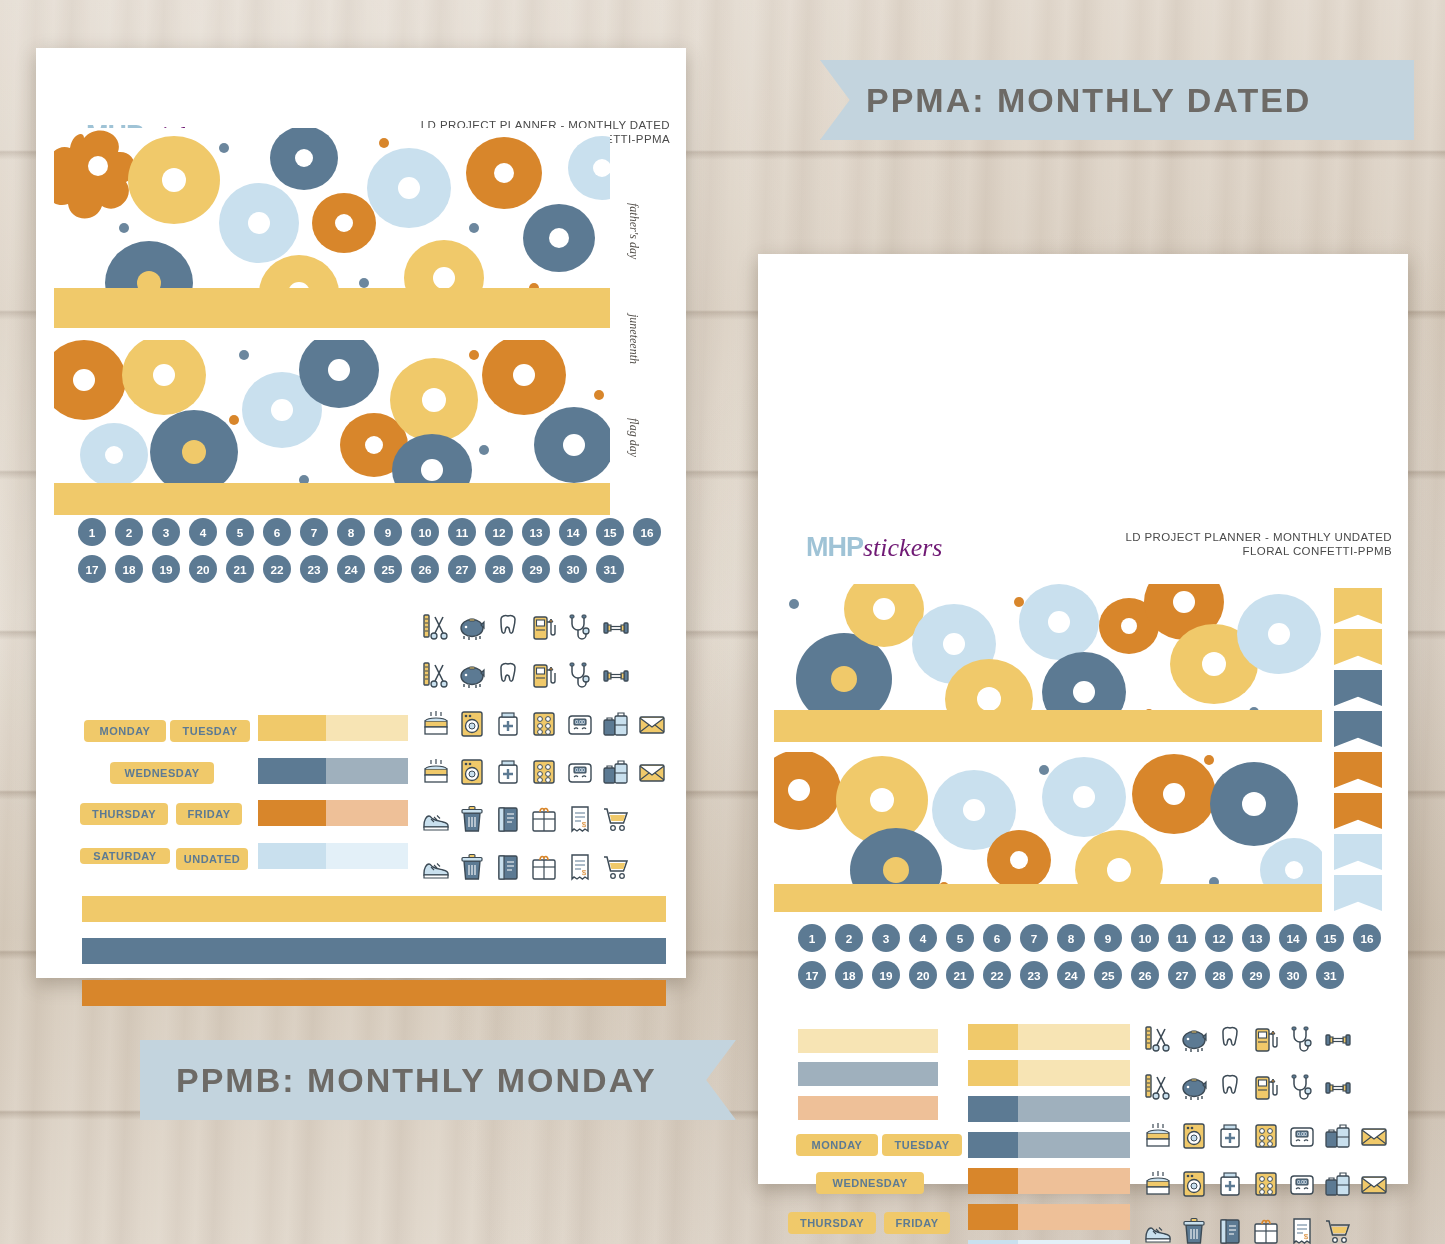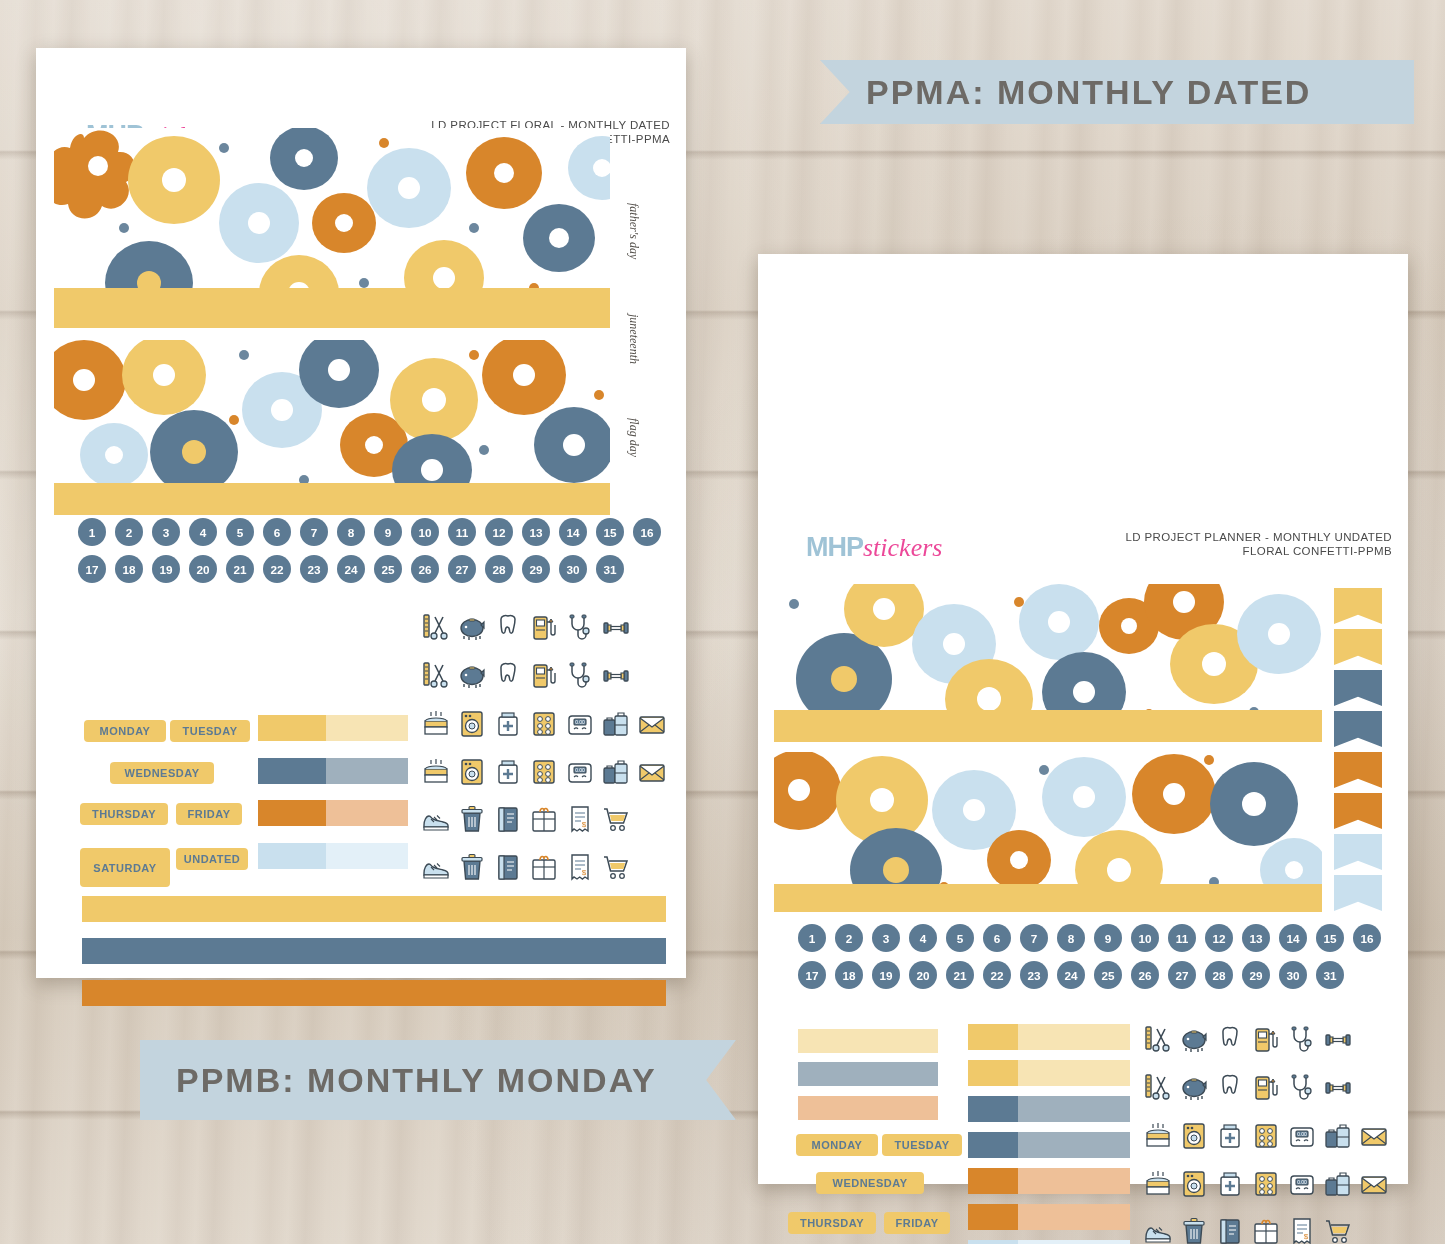--- a/index.html
+++ b/index.html
@@ -44,21 +44,21 @@
   #sheet-a{left:36px;top:48px;width:650px;height:930px;}
   #sheet-b{left:758px;top:254px;width:650px;height:930px;}
 
   .brand{position:absolute;font-size:0;}
   .brand .mhp{
     font-family:"Liberation Sans",sans-serif;font-weight:bold;
     font-size:27px;color:#9fc3d6;letter-spacing:-1px;
   }
   .brand .stick{
     font-family:"Liberation Serif",serif;font-style:italic;
-    font-size:26px;color:#ec4899;letter-spacing:0px;
+    font-size:26px;color:#701a75;letter-spacing:0px;
   }
   .sheet-title{
     position:absolute;text-align:right;right:16px;
     font-family:"Liberation Sans",sans-serif;
     font-size:11.5px;color:#4a4a4a;line-height:14px;letter-spacing:0.4px;
   }
 
   
   .floral{position:absolute;overflow:hidden;background:#fff;}
   .floral svg{display:block;}
@@ -94,21 +94,21 @@
   
   .ribbon{
     position:absolute;background:#c3d4de;
     display:flex;align-items:center;
     box-shadow:0 4px 10px rgba(60,45,30,0.25);
   }
   .ribbon span{
     font-family:"Liberation Sans",sans-serif;font-weight:bold;
     color:#6d6a66;letter-spacing:2px;
   }
-  #ribbon-a{left:820px;top:60px;width:548px;height:64px;
+  #ribbon-a{left:820px;top:60px;width:548px;height:80px;
      clip-path:polygon(0 0,100% 0,100% 100%,0 100%,5% 50%);padding-left:46px;text-align:center;}
   #ribbon-a span{font-size:34px;}
   #ribbon-b{left:140px;top:1040px;width:560px;height:80px;
      clip-path:polygon(0 0,100% 0,95% 50%,100% 100%,0 100%);padding-left:36px;}
   #ribbon-b span{font-size:34px;}
 
   .vtext{
     position:absolute;
     font-family:"Liberation Serif",serif;font-style:italic;
     font-size:12px;color:#55514c;
@@ -119,21 +119,21 @@
 <body>
 
 <div id="wood"></div>
 
 <div class="sheet" id="sheet-a">
 
   <div class="brand" style="left:50px;top:72px;">
     <span class="mhp">MHP</span><span class="stick">stickers</span>
   </div>
   <div class="sheet-title" style="top:70px;">
-    <div>LD PROJECT FLORAL - MONTHLY DATED</div>
+    <div>LD PROJECT PLANNER - MONTHLY DATED</div>
     <div>FLORAL CONFETTI-PPMA</div>
   </div>
 
   <div class="floral" style="left:18px;top:80px;width:556px;height:200px;">
     <svg width="556" height="200" viewBox="0 0 556 200">
       <g>
         <g fill="#d8862b">
             <path d="M30 10c14-16 40-4 34 14 18-2 24 22 8 30 10 14-8 34-24 24-6 18-32 16-34-2-18 6-30-16-16-28-12-12 2-34 18-28 2-14 14-18 14-10z"></path>
           </g>
         <circle cx="44" cy="38" r="10" fill="#fff"></circle>
@@ -295,21 +295,21 @@
       <div class="date-circle" style="width: 28px; height: 28px; font-size: 11.76px;">30</div>
       <div class="date-circle" style="width: 28px; height: 28px; font-size: 11.76px;">31</div>
     </div>
 
 
   <div class="daylabel" style="left:48px;top:672px;width:82px;height:22px;background:#f0c96a;font-size:11px;">MONDAY</div>
   <div class="daylabel" style="left:134px;top:672px;width:80px;height:22px;background:#f0c96a;font-size:11px;">TUESDAY</div>
   <div class="daylabel" style="left:74px;top:714px;width:104px;height:22px;background:#f0c96a;font-size:11px;">WEDNESDAY</div>
   <div class="daylabel" style="left:44px;top:755px;width:88px;height:22px;background:#f0c96a;font-size:11px;">THURSDAY</div>
   <div class="daylabel" style="left:140px;top:755px;width:66px;height:22px;background:#f0c96a;font-size:11px;">FRIDAY</div>
-  <div class="daylabel" style="left:44px;top:800px;width:90px;height:39px;background:#f0c96a;font-size:11px;">SATURDAY</div>
+  <div class="daylabel" style="left:44px;top:800px;width:90px;height:16px;background:#f0c96a;font-size:11px;">SATURDAY</div>
   <div class="daylabel" style="left:140px;top:800px;width:72px;height:22px;background:#f0c96a;font-size:11px;">UNDATED</div>
 
   <div class="bar" style="left:222px;top:667px;width:68px;height:26px;background:#f0c96a;"></div>
   <div class="bar" style="left:290px;top:667px;width:82px;height:26px;background:#f7e4b4;"></div>
   <div class="bar" style="left:222px;top:710px;width:68px;height:26px;background:#5c7a93;"></div>
   <div class="bar" style="left:290px;top:710px;width:82px;height:26px;background:#9fb0bd;"></div>
   <div class="bar" style="left:222px;top:752px;width:68px;height:26px;background:#d8862b;"></div>
   <div class="bar" style="left:290px;top:752px;width:82px;height:26px;background:#eec098;"></div>
   <div class="bar" style="left:222px;top:795px;width:68px;height:26px;background:#c9e0ee;"></div>
   <div class="bar" style="left:290px;top:795px;width:82px;height:26px;background:#e3f0f8;"></div>

